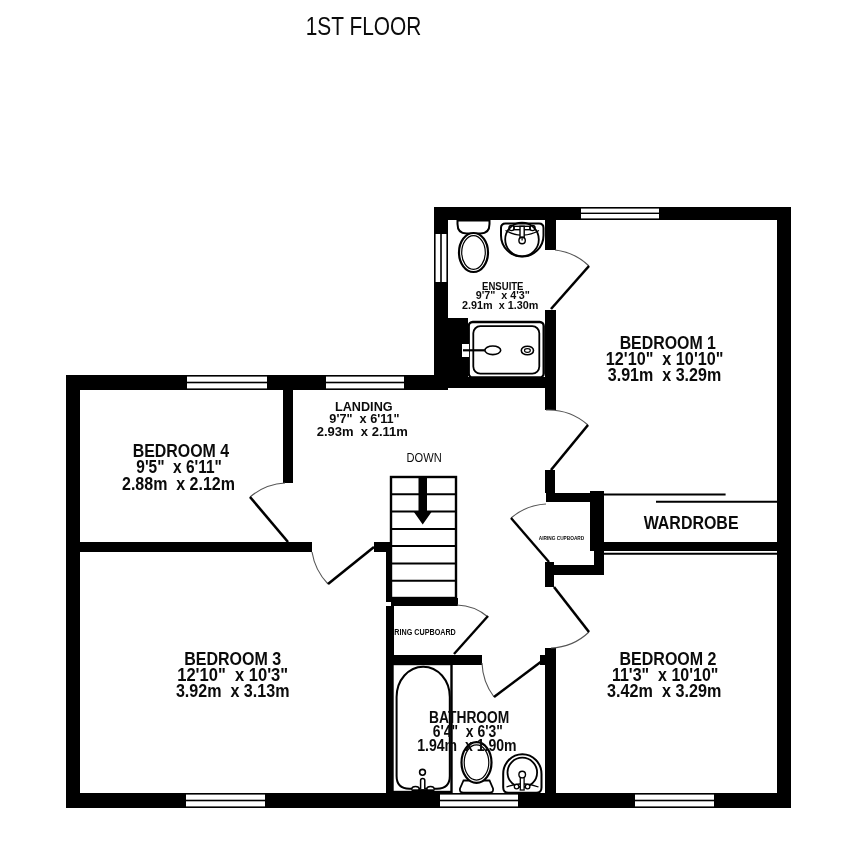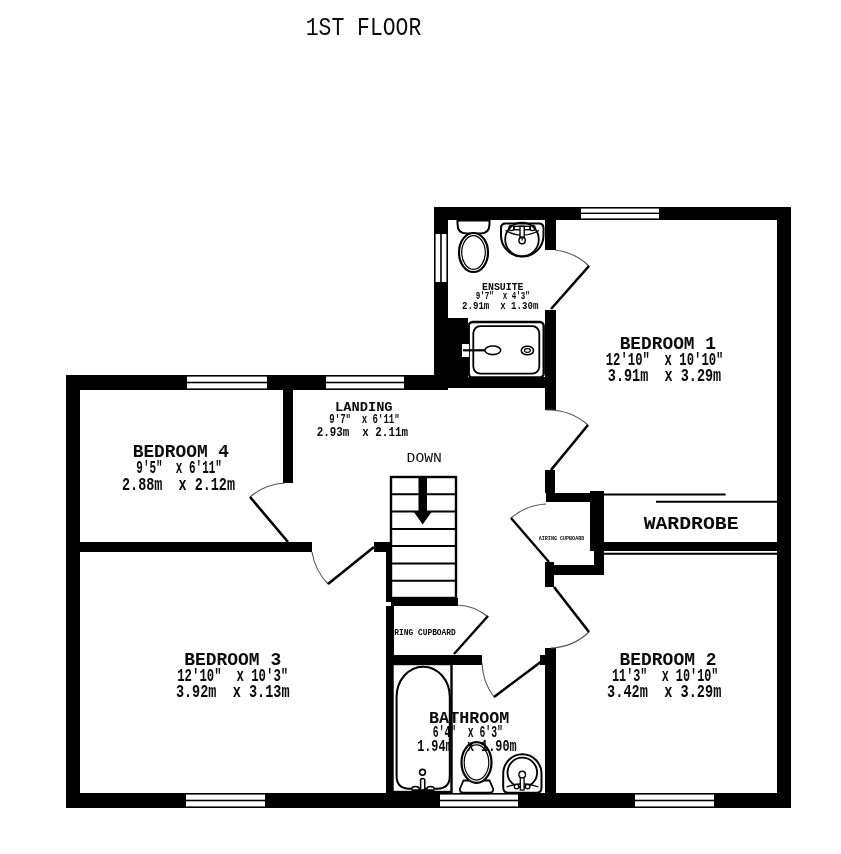--- a/index.html
+++ b/index.html
@@ -1,16 +1,16 @@
 <!DOCTYPE html>
 <html><head>
 <meta charset="utf-8">
 <style>
   html,body{margin:0;padding:0;background:#ffffff;}
-  #page{position:relative;width:841px;height:854px;background:#ffffff;font-family:Liberation Mono, monospace;}
+  #page{position:relative;width:841px;height:854px;background:#ffffff;font-family:Liberation Sans, sans-serif;}
   svg{position:absolute;left:0;top:0;}
   text{fill:#0b0b0b;}
 </style>
 </head>
 <body>
 <div id="page">
 <svg width="841" height="854" viewBox="0 0 841 854">
 
   <text x="363.5" y="35" font-size="25.4" font-weight="400" text-anchor="middle" textLength="115.6" lengthAdjust="spacingAndGlyphs">1ST FLOOR</text>
 

